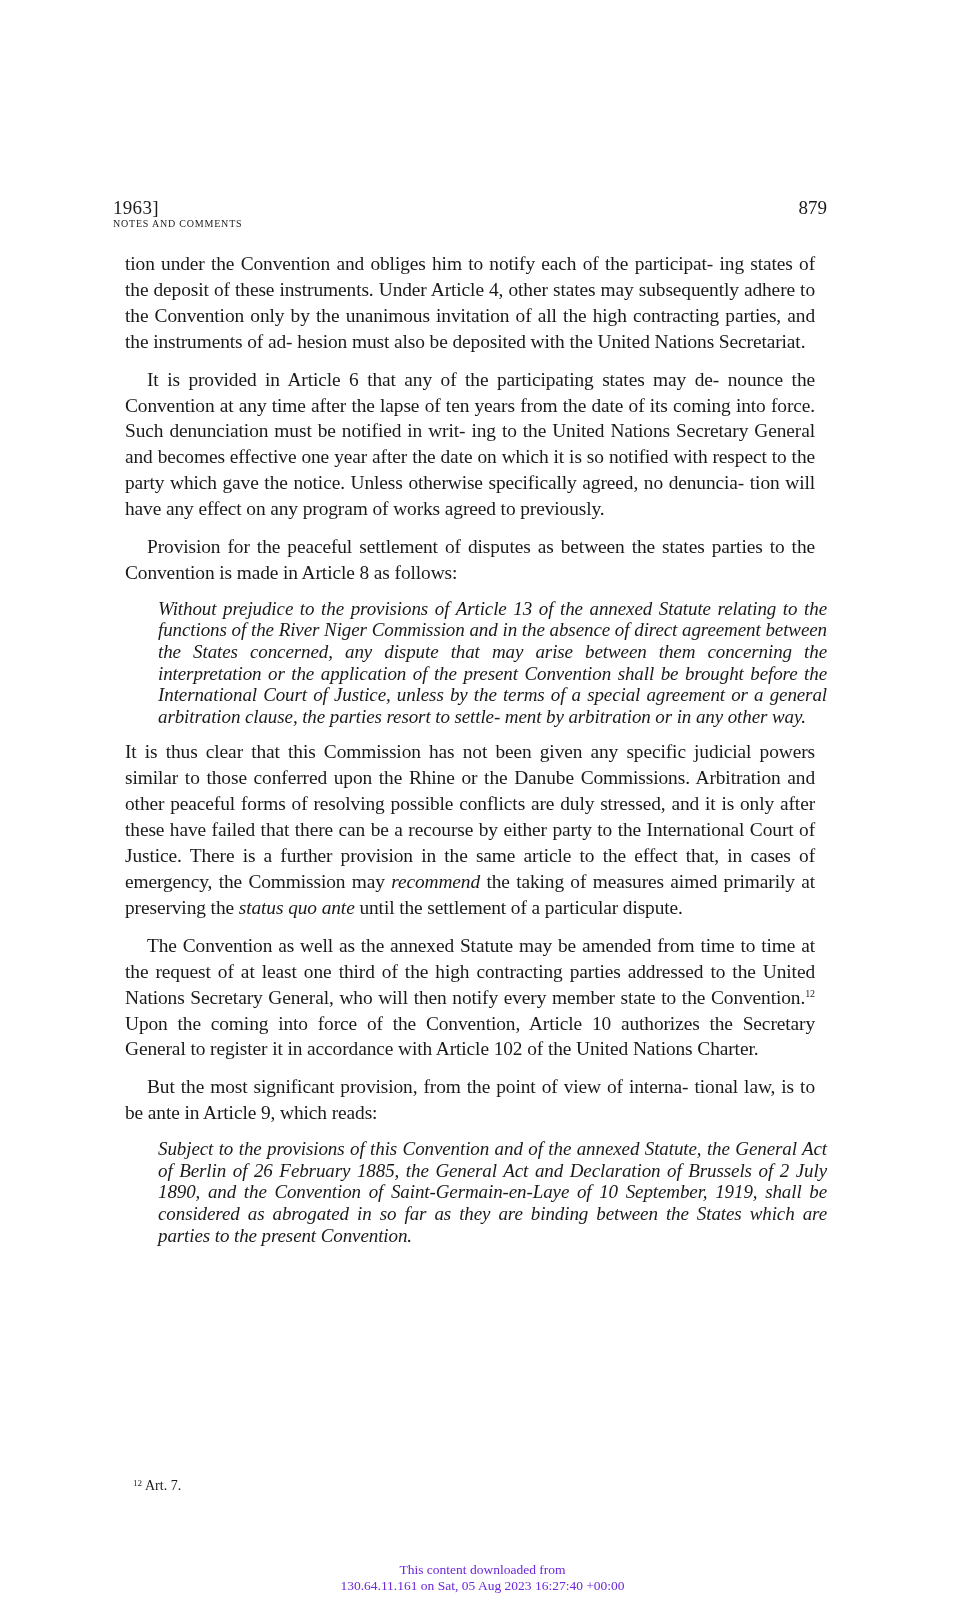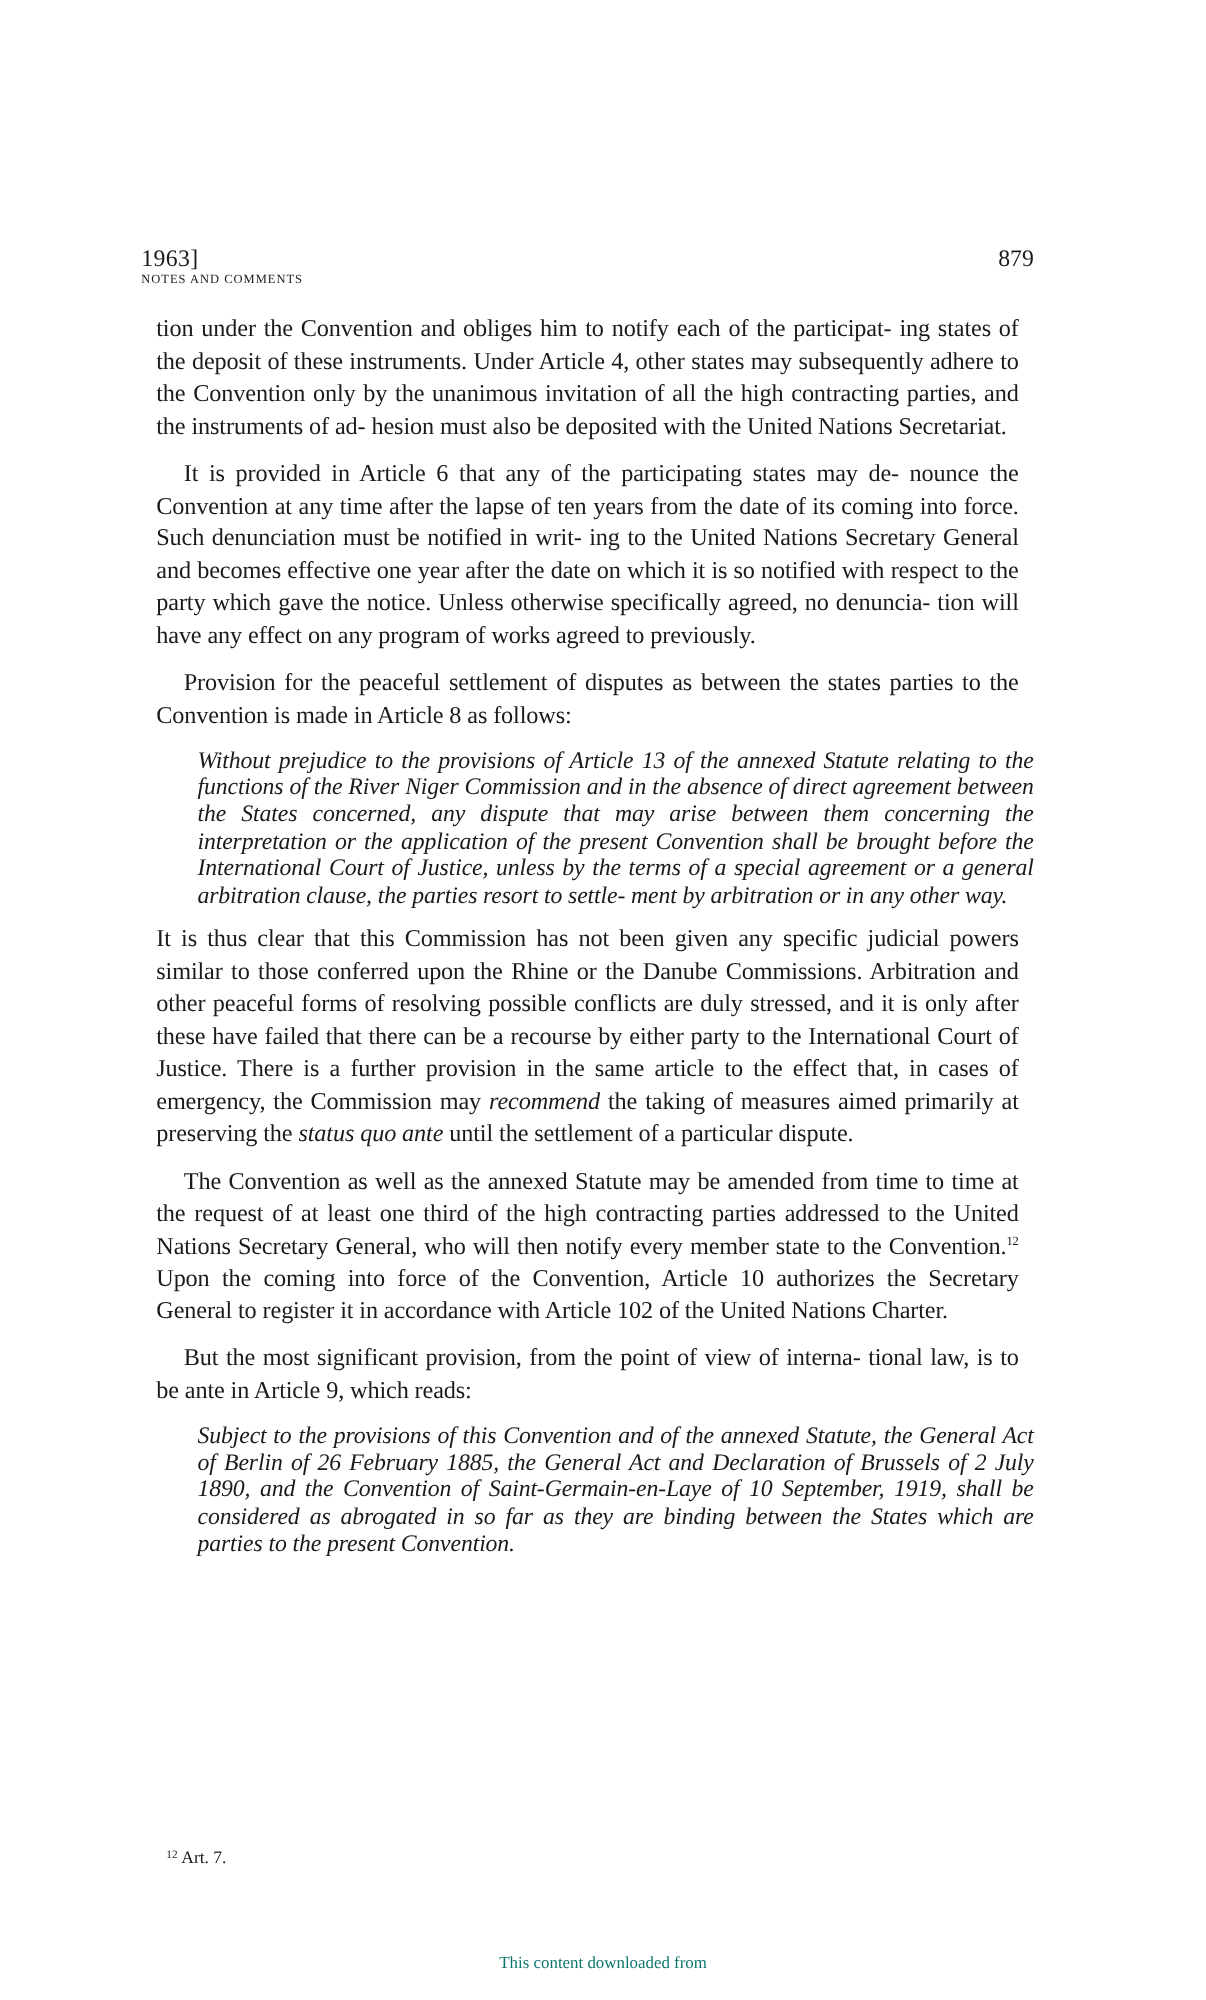--- a/index.html
+++ b/index.html
@@ -94,21 +94,21 @@
     }
     .download-notice {
       position: absolute;
       top: 1562px;
       left: 0;
       width: 965px;
       text-align: center;
       font-family: "Liberation Serif", serif;
       font-size: 13.5px;
       line-height: 16px;
-      color: #0f766e;
+      color: #6d28d9;
     }
   </style>
 </head>
 <body>
 
 <div class="page-header">
   <span class="left">1963]</span>
   <span class="center">NOTES AND COMMENTS</span>
   <span class="right">879</span>
 </div>
@@ -123,13 +123,14 @@
   <p>But the most significant provision, from the point of view of interna- tional law, is to be ante in Article 9, which reads:</p>
   <blockquote>Subject to the provisions of this Convention and of the annexed Statute, the General Act of Berlin of 26 February 1885, the General Act and Declaration of Brussels of 2 July 1890, and the Convention of Saint-Germain-en-Laye of 10 September, 1919, shall be considered as abrogated in so far as they are binding between the States which are parties to the present Convention.</blockquote>
 </div>
 
 <div class="footnote">
   <sup>12</sup><span>Art. 7.</span>
 </div>
 
 <div class="download-notice">
   <div>This content downloaded from</div>
+  <div>130.64.11.161 on Sat, 05 Aug 2023 16:27:40 +00:00</div>
 </div>
 
 </body></html>

